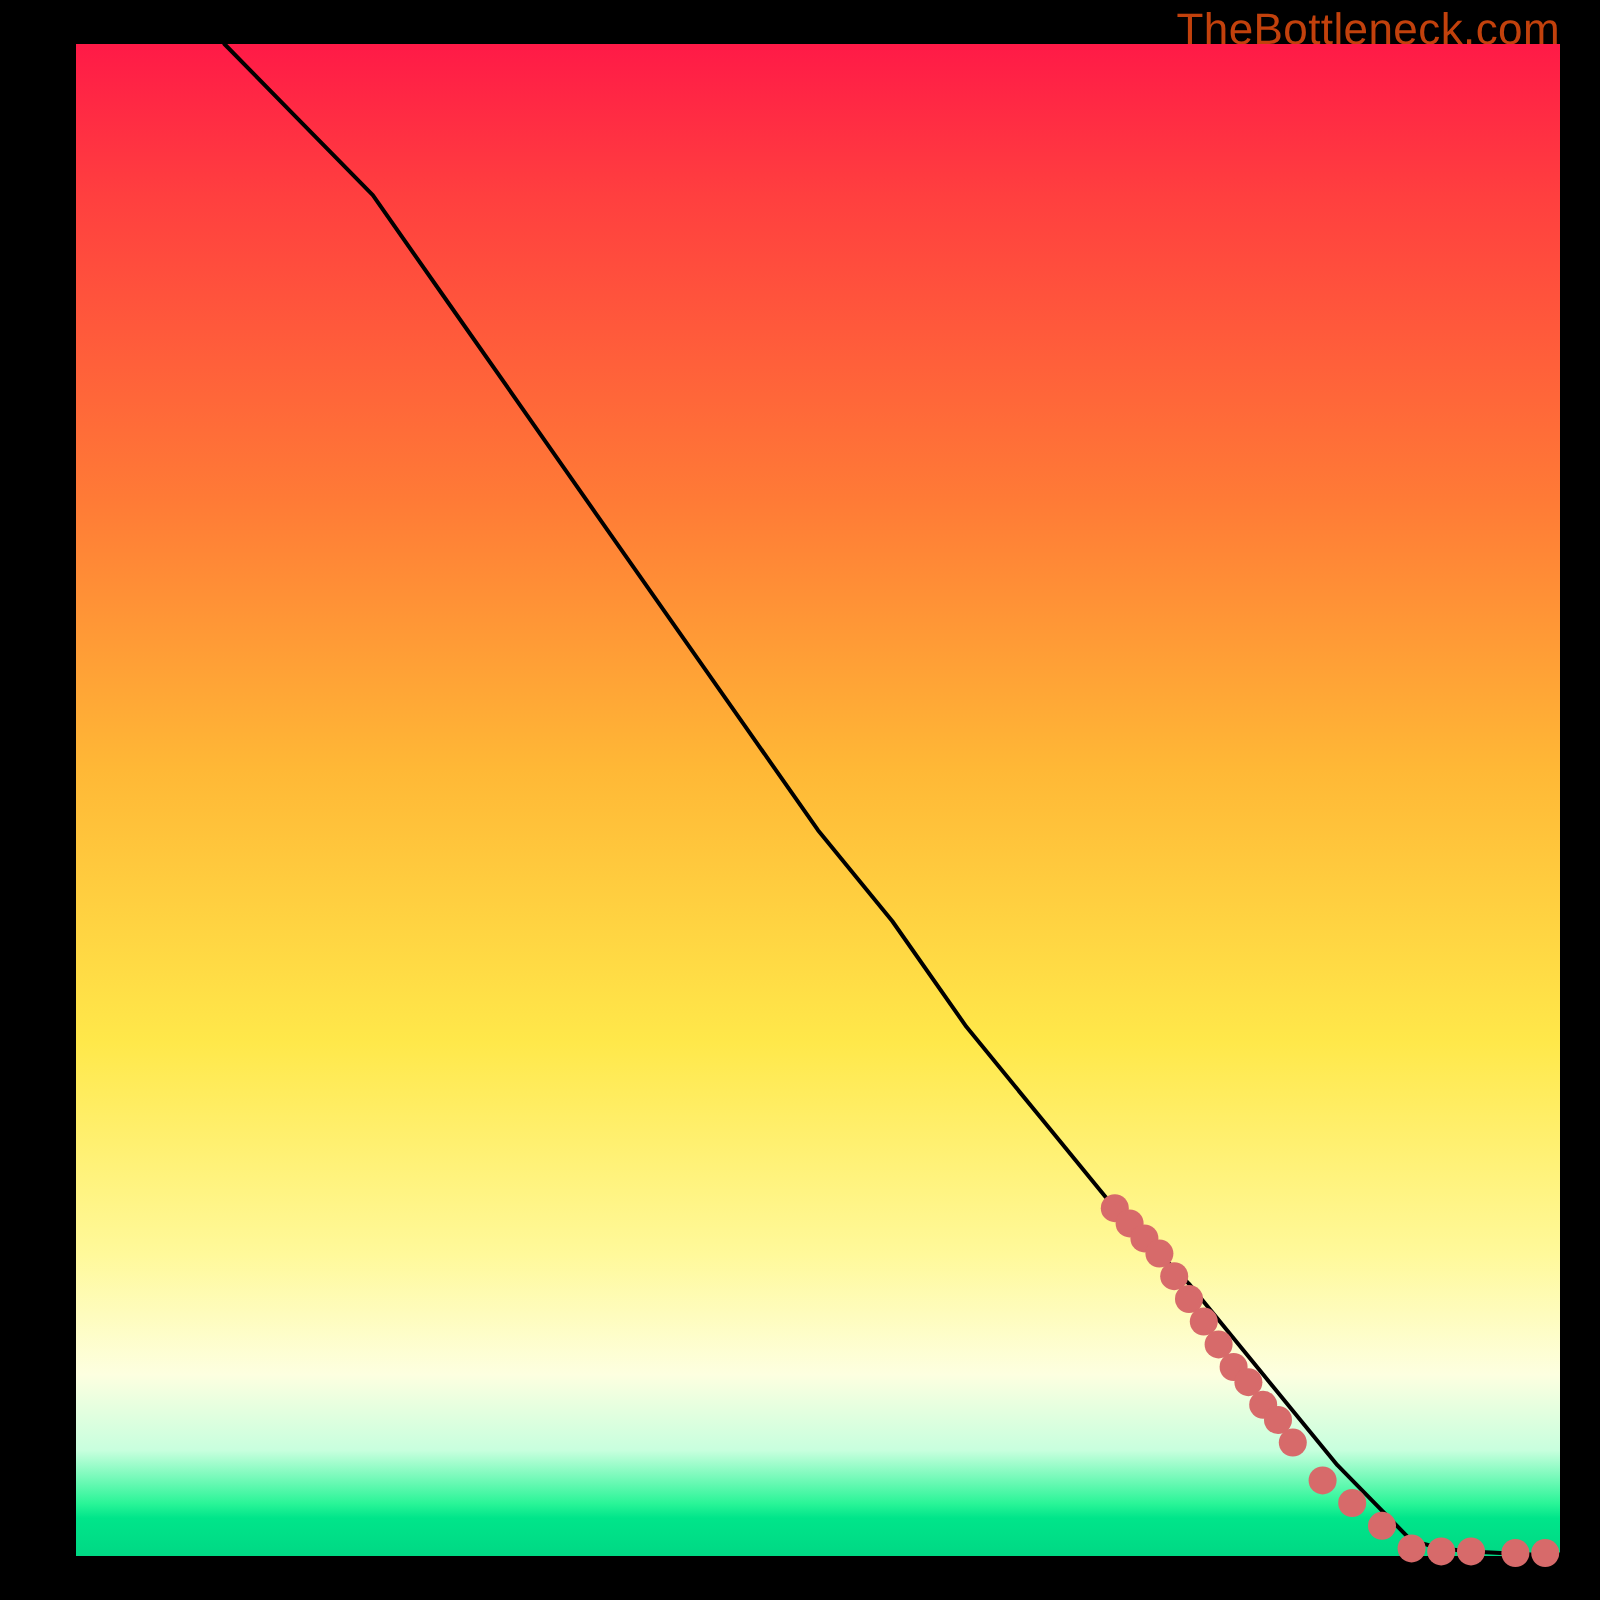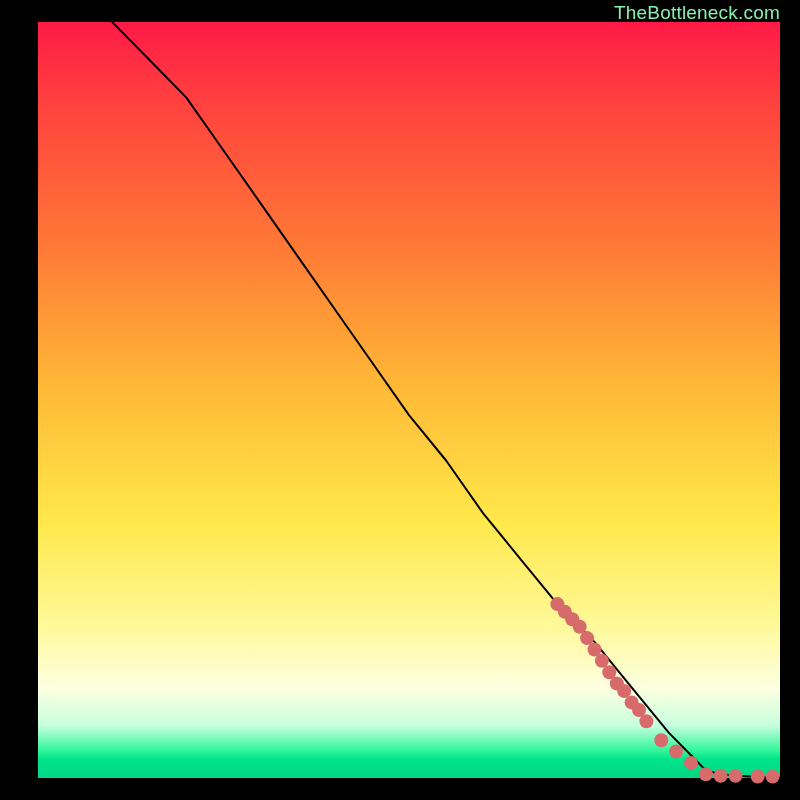--- a/index.html
+++ b/index.html
@@ -35,22 +35,22 @@
       #c8ffde 93%,
       #2bf598 96.5%,
       #00e58a 97.5%,
       #00d884 100%
     );
   }
   .watermark {
     position: absolute;
     top: 2px;
     right: 20px;
-    color: #86efac;
-    font-size: 19px;
+    color: #c2410c;
+    font-size: 22px;
     font-weight: 500;
     letter-spacing: 0.2px;
     user-select: none;
   }
   svg.curve {
     position: absolute;
     left: 0;
     top: 0;
     width: 742px;
     height: 756px;

